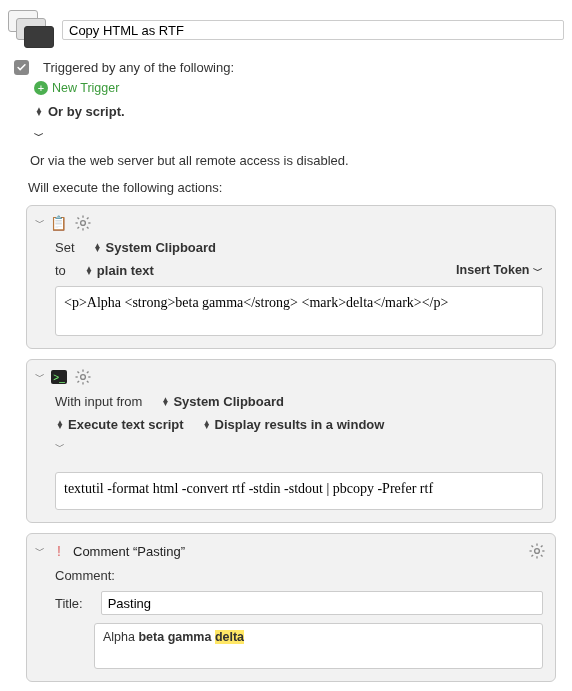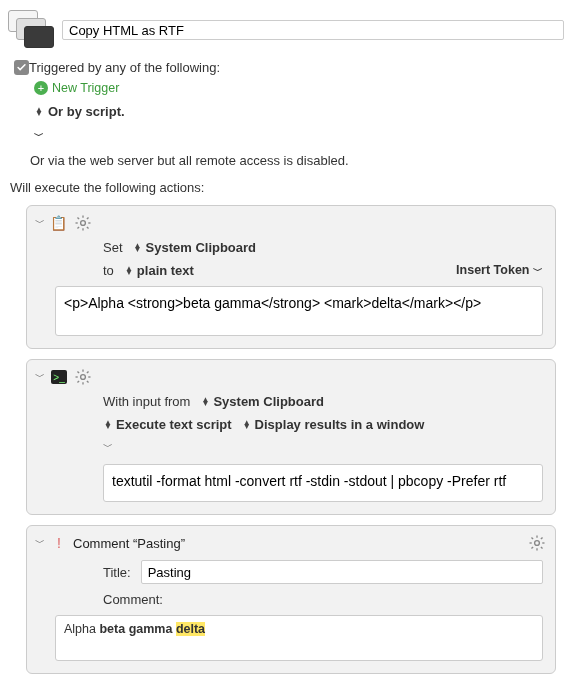--- a/index.html
+++ b/index.html
@@ -26,21 +26,21 @@
   .macro-icon .l3 { left:16px; top:16px; background:#3a3a3a; border-color:#333;}
   .title-input {
     flex:1;
     height:20px;
     border:1px solid #ccc;
     border-radius:2px;
     padding:0 6px;
     font-size:13px;
   }
   .checkbox-row {
-    display:flex; gap:0; padding:6px 10px 2px 14px;
+    display:flex; gap:14px; padding:6px 10px 2px 14px;
   }
   .cbx {
     width:15px; height:15px; border-radius:3px; background:#888;
     display:flex; align-items:center; justify-content:center; flex-shrink:0;
   }
   .cbx svg { width:11px; height:11px; }
   .add-link {
     display:flex; align-items:center; gap:4px;
     padding:4px 0 4px 34px;
     color:#3a9a3a; font-size:12.5px;
@@ -59,21 +59,21 @@
   .or-line {
     display:flex; align-items:center; gap:4px;
     padding:5px 0 5px 34px;
     font-weight:600; font-size:13px;
   }
   .or-via {
     padding:5px 0 6px 30px;
     font-size:13px; color:#333;
   }
   .exec-heading {
-    padding:6px 0 6px 10px;
+    padding:6px 0 6px 28px;
     font-size:13px;
   }
 
   .action-box {
     margin:4px 16px 10px 26px;
     border:1px solid #ccc;
     border-radius:6px;
     background:#f2f2f2;
   }
   .action-head {
@@ -88,46 +88,46 @@
   .gear {
     width:20px; height:20px; display:flex; align-items:center; justify-content:center;
     color:#777;
   }
   .gear svg { width:18px; height:18px; }
 
   .action-body {
     padding: 0 12px 12px 28px;
     display:flex; flex-direction:column; gap:8px;
   }
-  .row { display:flex; align-items:center; gap:10px; font-size:13px; flex-wrap:wrap;margin-left:48px;}
+  .row { display:flex; align-items:center; gap:18px; font-size:13px; flex-wrap:wrap;}
   .sel {
     display:inline-flex; align-items:center; gap:3px; font-weight:600;
   }
   .insert-token { margin-left:auto; font-size:12.5px; font-weight:700; color:#333; cursor:pointer;}
   .text-area {
     background:#fff;
     border:1px solid #ccc;
     border-radius:3px;
     padding:8px;
     font-size:14px;
-    font-family:Liberation Sans, sans-serif;
+    font-family:Liberation Serif, serif;
     width:100%;
     min-height:38px;
     resize:none;
   }
   .shell-row .text-area { font-size:14px; }
   .mini-chev { font-size:10px; color:#555; margin-right:4px;}
 
   .title-field {
     flex:1; height:24px; border:1px solid #ccc; border-radius:2px;
     padding:0 6px; font-size:13px; background:#fff;
   }
   .comment-box {
     background:#fff; border:1px solid #ccc; border-radius:3px;
-    padding:6px 8px; min-height:46px; font-size:12.5px;
+    padding:6px 8px; min-height:46px; font-size:12.5px;margin-left:39px;
   }
   .comment-box .mk { background:#ffe766; }
   .doc-note {
     color:#aaa; font-size:12.5px; padding-top:6px;
   }
   .label-strong { font-weight:600; }
 </style>
 </head>
 <body>
 
@@ -289,23 +289,23 @@
             <line x1="4.6" y1="4.6" x2="6.8" y2="6.8"></line>
             <line x1="17.2" y1="17.2" x2="19.4" y2="19.4"></line>
             <line x1="4.6" y1="19.4" x2="6.8" y2="17.2"></line>
             <line x1="17.2" y1="6.8" x2="19.4" y2="4.6"></line>
           </g>
         </svg>
     </span>
   </div>
   <div class="action-body">
     <div class="row">
+      <span>Comment:</span>
+    </div>
+    <div class="row">
       <span>Title:</span>
       <input class="title-field" value="Pasting" style="">
     </div>
-    <div class="row">
-      <span>Comment:</span>
-    </div>
     <div class="comment-box">
       <span>Alpha </span><b><span>beta gamma </span></b><b><span class="mk">delta</span></b>
     </div>
   </div>
 </div>
 
 </body></html>

